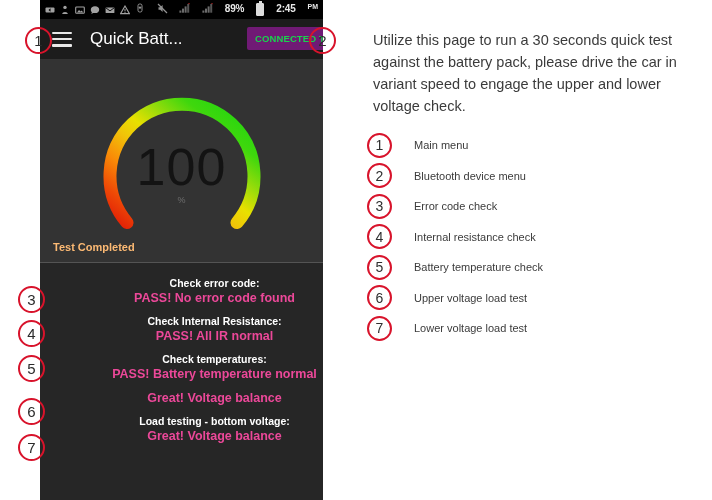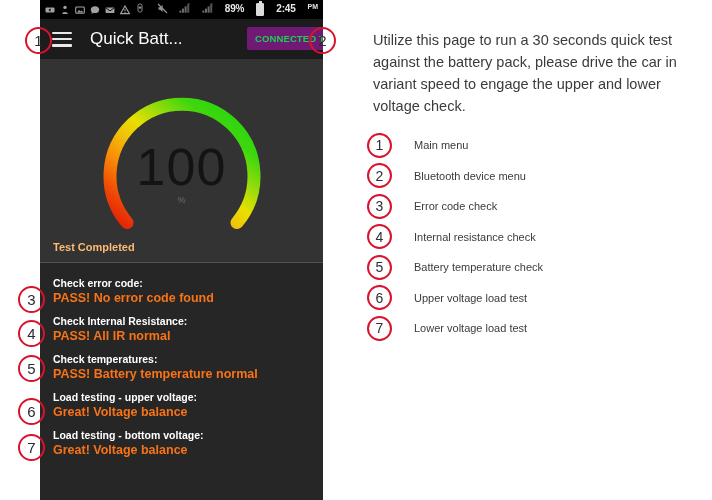--- a/index.html
+++ b/index.html
@@ -182,33 +182,34 @@
   
   #results {
     position: absolute;
     left: 0;
     top: 264px;
     width: 336px;
     bottom: 0;
     background: #262626;
     padding-top: 8px;
     box-sizing: border-box;
+    text-align: center;
   }
   .result-row {
     padding: 4px 0 4px 13px;
   }
   .result-label {
     color: #ffffff;
     font-size: 10.5px;
     font-weight: bold;
     line-height: 14px;
     white-space: nowrap;
   }
   .result-value {
-    color: #f97316;
+    color: #ec4899;
     font-size: 12.5px;
     font-weight: bold;
     line-height: 16px;
     white-space: nowrap;
   }
 
   
   .callout {
     position: absolute;
     width: 27px;
@@ -398,21 +399,20 @@
     </div>
     <div class="result-row">
       <div class="result-label">Check Internal Resistance:</div>
       <div class="result-value">PASS! All IR normal</div>
     </div>
     <div class="result-row">
       <div class="result-label">Check temperatures:</div>
       <div class="result-value">PASS! Battery temperature normal</div>
     </div>
     <div class="result-row">
-      <div class="result-label">Load testing - upper voltage:</div>
       <div class="result-value">Great! Voltage balance</div>
     </div>
     <div class="result-row">
       <div class="result-label">Load testing - bottom voltage:</div>
       <div class="result-value">Great! Voltage balance</div>
     </div>
   </div>
 </div>
 
 <div class="callout" style="left:25px; top:27px;">1</div>

